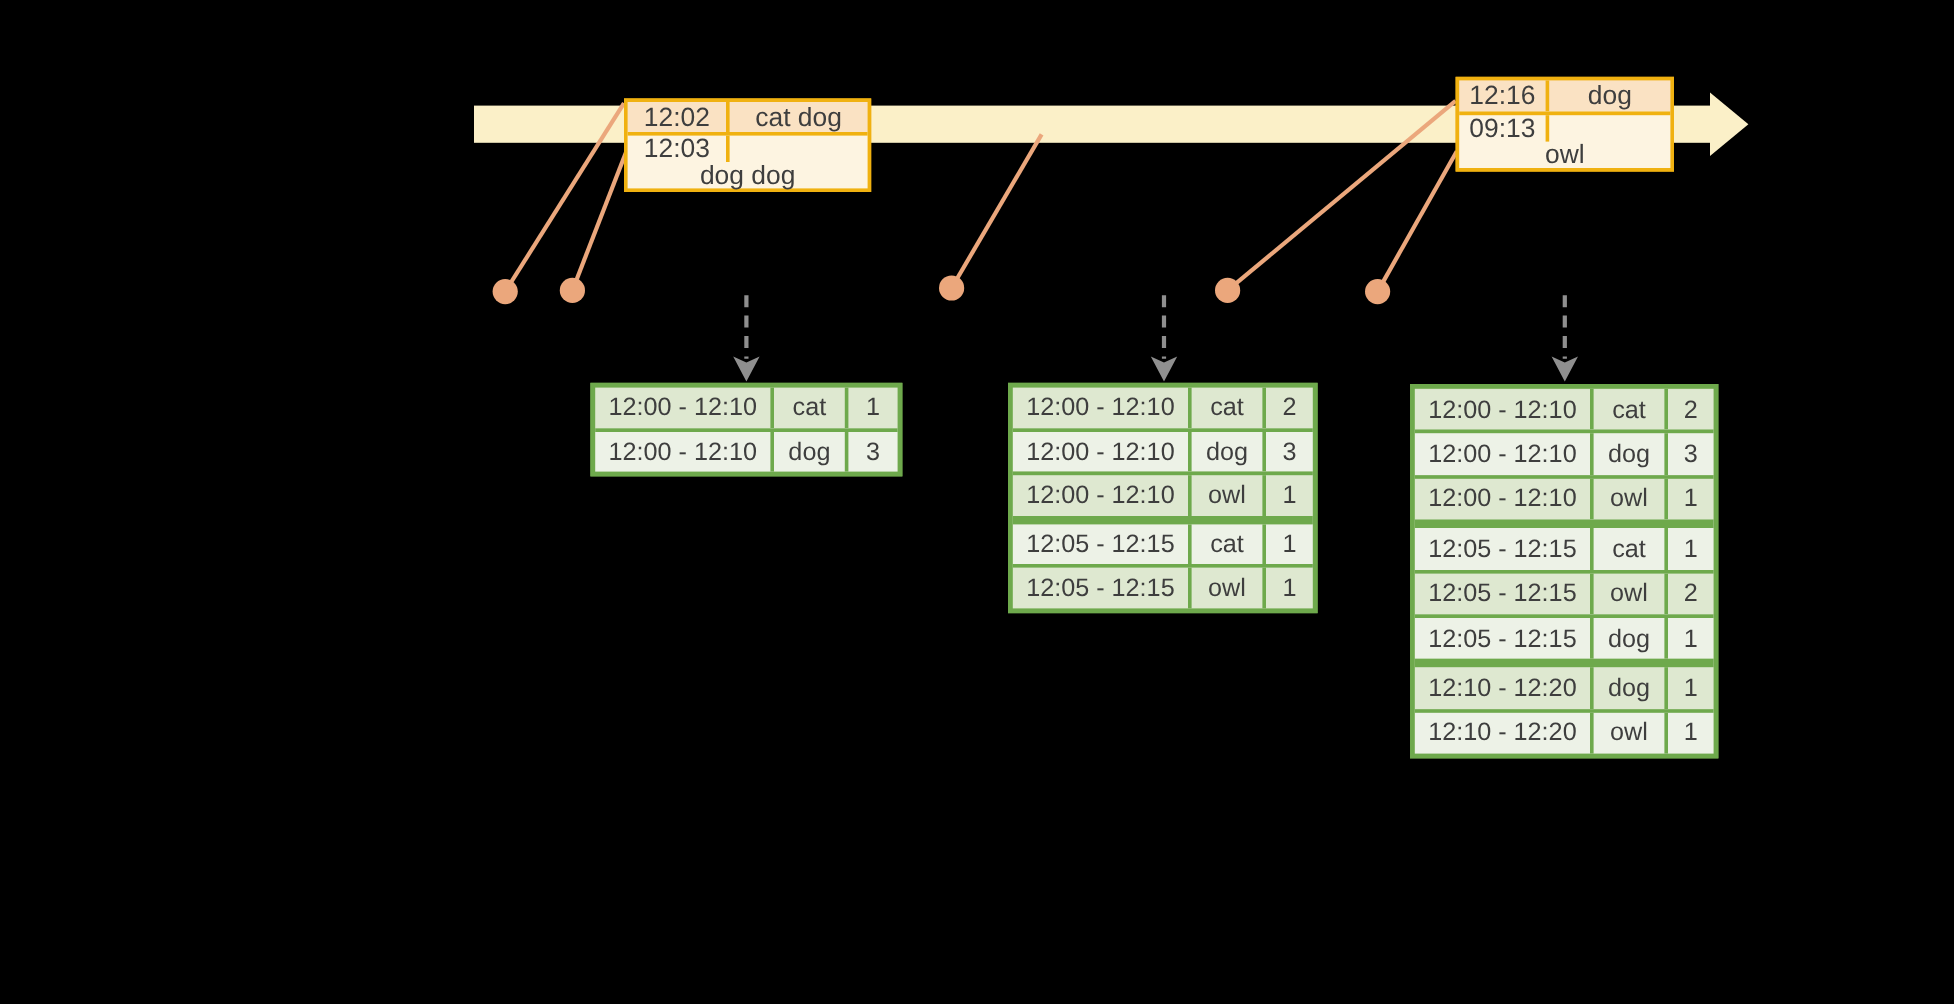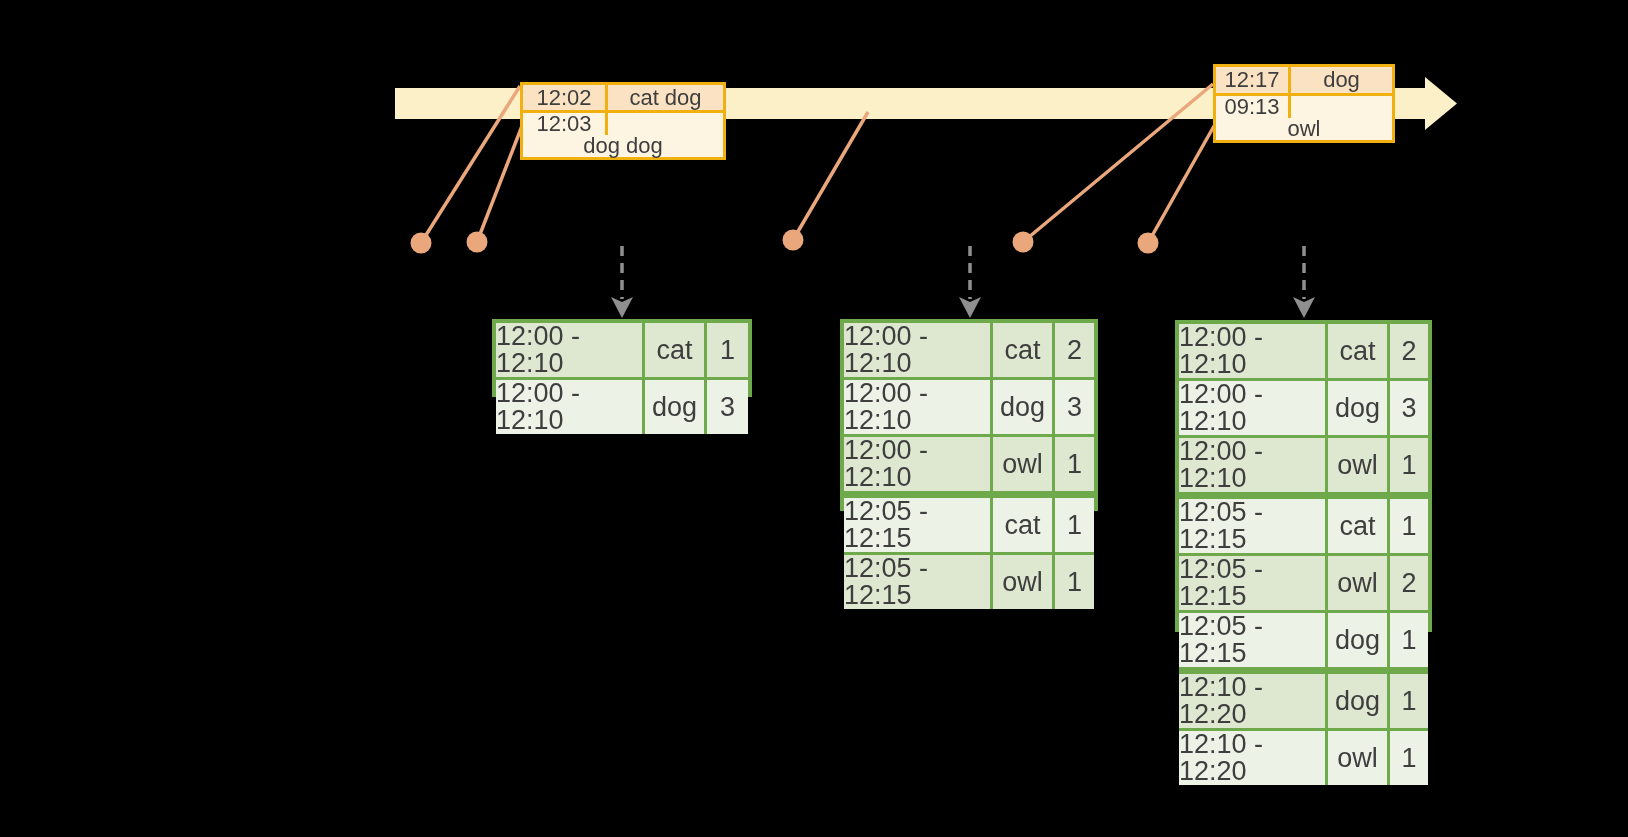--- a/index.html
+++ b/index.html
@@ -43,21 +43,21 @@
     border:4px solid var(--green);
     display:flex;flex-direction:column;
     background:var(--green);
   }
   .rtable .row{display:flex;flex:1;background:var(--sage_dark);}
   .rtable .row.alt{background:var(--sage_light);}
   .rtable .row + .row{border-top:3px solid var(--green);}
   .rtable .row.gsep{border-top:7px solid var(--green);}
   .rtable .cell{
     display:flex;align-items:center;justify-content:center;
-    color:var(--ink);font-size:27px;line-height:1;
+    color:var(--ink);font-size:21px;line-height:1;
   }
   .rtable .c-window{width:146px;border-right:3px solid var(--green);}
   .rtable .c-word{width:59px;border-right:3px solid var(--green);}
   .rtable .c-count{flex:1;}
   #rtable1{left:492px;top:319px;width:260px;height:78px;}
   #rtable2{left:840px;top:319px;width:258px;height:192px;}
   #rtable3{left:1175px;top:320px;width:257px;height:312px;}
 </style>
 </head>
 <body>
@@ -108,21 +108,21 @@
       </div>
       <div class="row alt">
         <div class="cell c-time">12:03</div>
         <div class="cell c-words">dog dog</div>
       </div>
     </div>
 
 
   <div class="etable" id="etable3">
       <div class="row">
-        <div class="cell c-time">12:17</div>
+        <div class="cell c-time">12:16</div>
         <div class="cell c-words">dog</div>
       </div>
       <div class="row alt">
         <div class="cell c-time">09:13</div>
         <div class="cell c-words">owl</div>
       </div>
     </div>
 
   <div class="rtable" id="rtable1">
       <div class="row">

